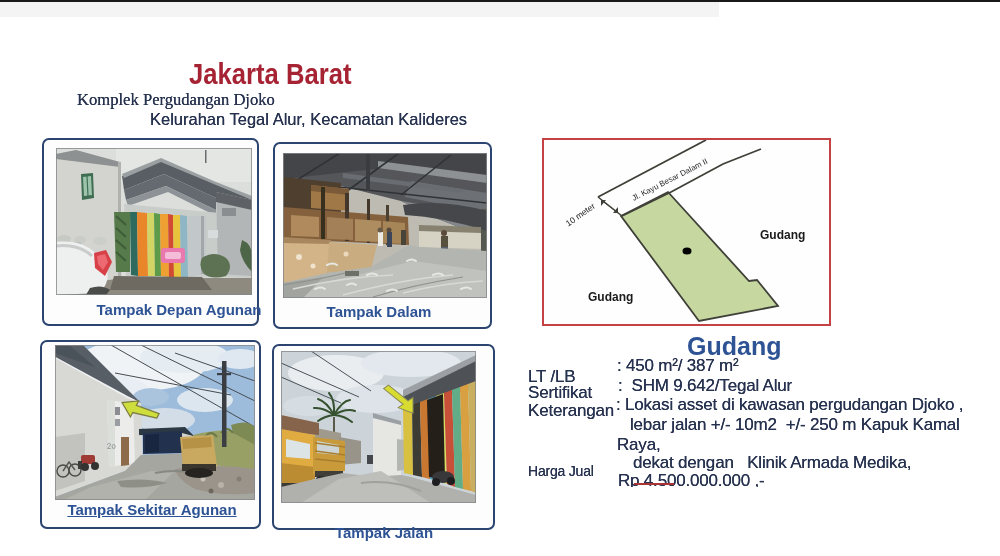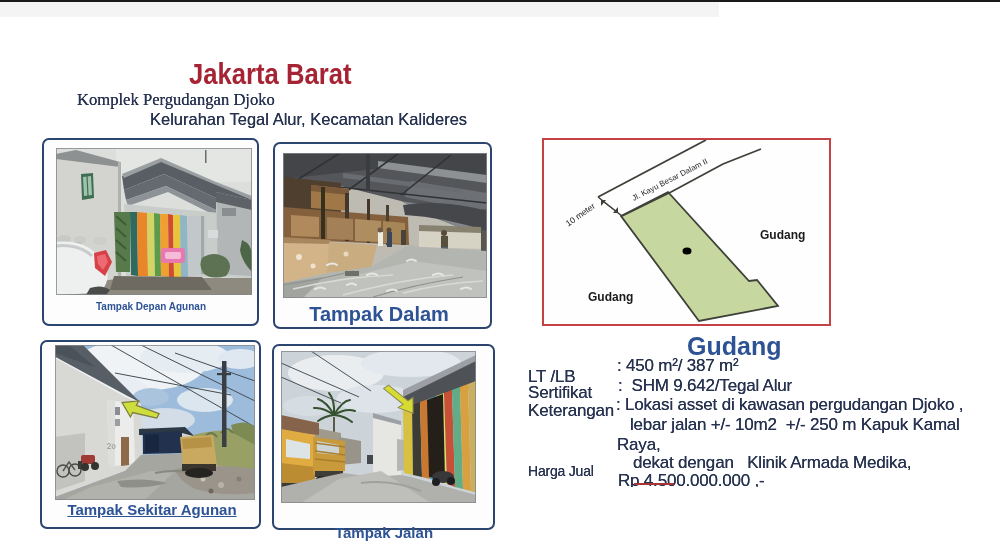--- a/index.html
+++ b/index.html
@@ -87,21 +87,21 @@
   <path d="M0,94 C16,92 32,96 40,106 L50,118 C54,130 50,140 42,145 L0,147 Z" fill="#eef0f0"></path>
   <path d="M0,98 C14,96 28,100 36,108" stroke="#c8ccca" stroke-width="3" fill="none"></path>
 
   <polygon points="38,105 50,102 56,114 49,128 39,120" fill="#d84048"></polygon>
   <polygon points="41,108 49,106 52,114 47,122 42,116" fill="#ee6a72"></polygon>
 
   <path d="M34,140 Q46,136 54,142 L50,147 L30,147 Z" fill="#4a4c49"></path>
 <rect x="0.5" y="0.5" width="195" height="146" fill="none" stroke="#85878a" stroke-width="1" opacity="0.8"></rect>
   </svg>
 
-<div class="abs" style="left:42px;top:301px;width:218px;text-align:center;font-size:10px;font-weight:bold;color:#2e5395;">Tampak Depan Agunan</div>
+<div class="abs" style="left:42px;top:301px;width:218px;text-align:center;font-size:15px;font-weight:bold;color:#2e5395;padding-left:28px;">Tampak Depan Agunan</div>
 
 <div class="abs" style="left:272.5px;top:142px;width:215.5px;height:183px;border:2.5px solid #2b4470;border-radius:7px;background:#fdfdfe;"></div>
 
 <svg class="abs" style="left:283px;top:153px;filter:blur(0.5px);" width="204" height="145" viewBox="0 0 204 145">
 
   <rect x="0" y="0" width="204" height="145" fill="#bdbbb2"></rect>
 
   <polygon points="0,0 204,0 204,85 155,66 118,48 58,33 0,62" fill="#54565a"></polygon>
   <polygon points="0,0 204,0 204,26 110,14 0,26" fill="#434548"></polygon>
 
@@ -184,21 +184,21 @@
     <path d="M124,108 q5,-3 9,0"></path>
     <path d="M150,122 q6,-3 10,0"></path>
     <path d="M178,136 q6,-3 10,0"></path>
     <path d="M32,136 q6,-3 10,0"></path>
     <path d="M104,138 q6,-3 10,0"></path>
     <path d="M64,132 q5,-3 9,0"></path>
   </g>
 <rect x="0.5" y="0.5" width="203" height="144" fill="none" stroke="#85878a" stroke-width="1" opacity="0.8"></rect>
   </svg>
 
-<div class="abs" style="left:270px;top:303px;width:218px;text-align:center;font-size:20px;font-weight:bold;color:#2e5395;">Tampak Dalam</div>
+<div class="abs" style="left:270px;top:303px;width:218px;text-align:center;font-size:15px;font-weight:bold;color:#2e5395;">Tampak Dalam</div>
 
 <div class="abs" style="left:40px;top:340px;width:217px;height:185px;border:2.5px solid #2b4470;border-radius:7px;background:#fdfdfe;"></div>
 
 <svg class="abs" style="left:55px;top:345px;filter:blur(0.5px);" width="200" height="155" viewBox="0 0 200 155">
 
   <rect x="0" y="0" width="200" height="155" fill="#9dbcdc"></rect>
 
   <ellipse cx="85" cy="20" rx="65" ry="26" fill="#f0f3f5"></ellipse>
   <ellipse cx="55" cy="48" rx="40" ry="18" fill="#e8eef3"></ellipse>
   <ellipse cx="130" cy="12" rx="45" ry="16" fill="#e6edf2"></ellipse>

